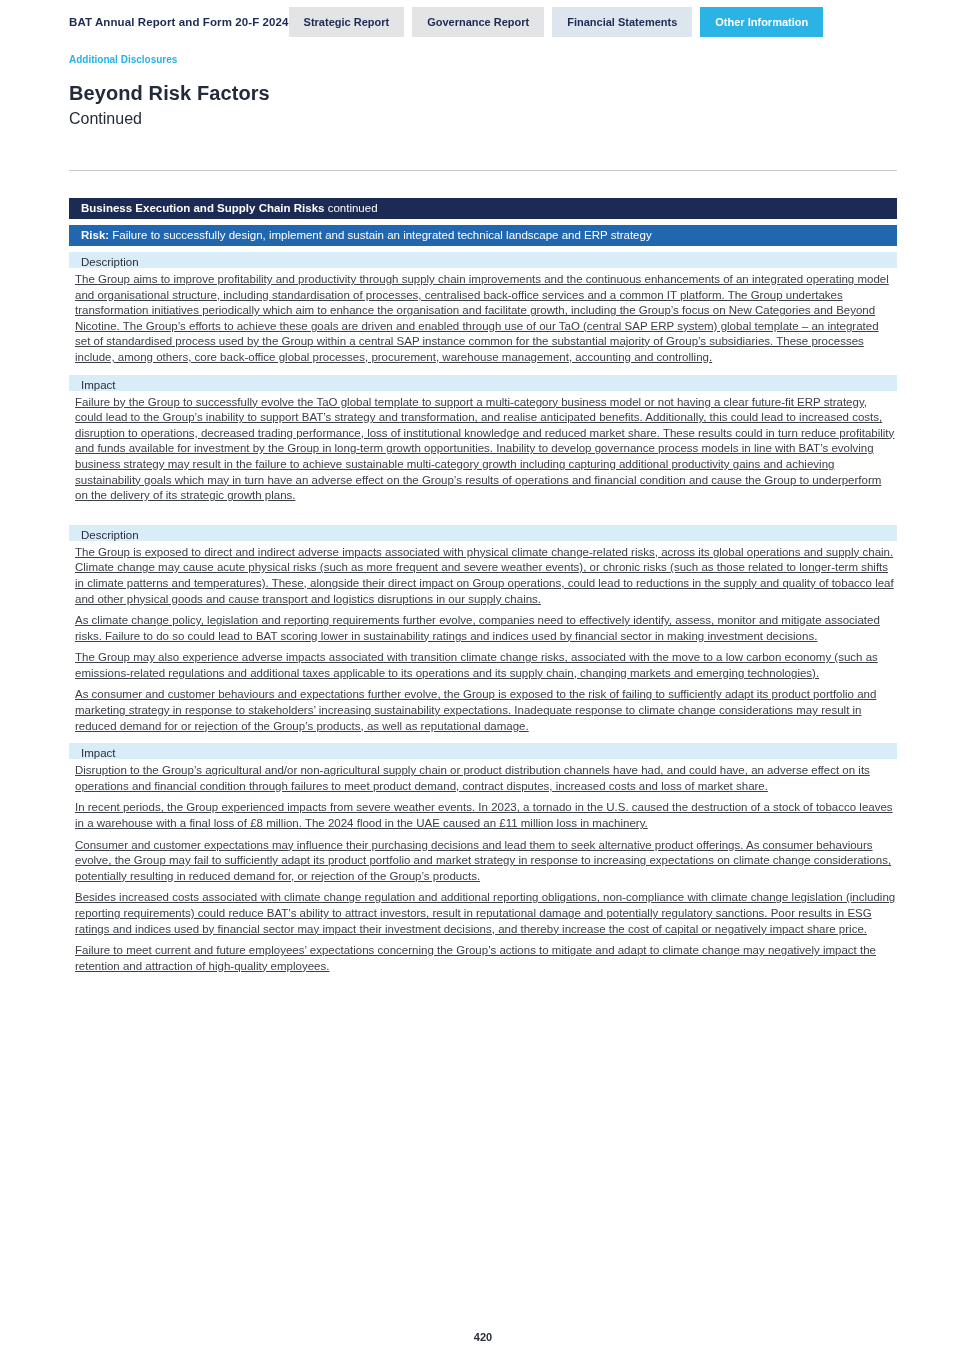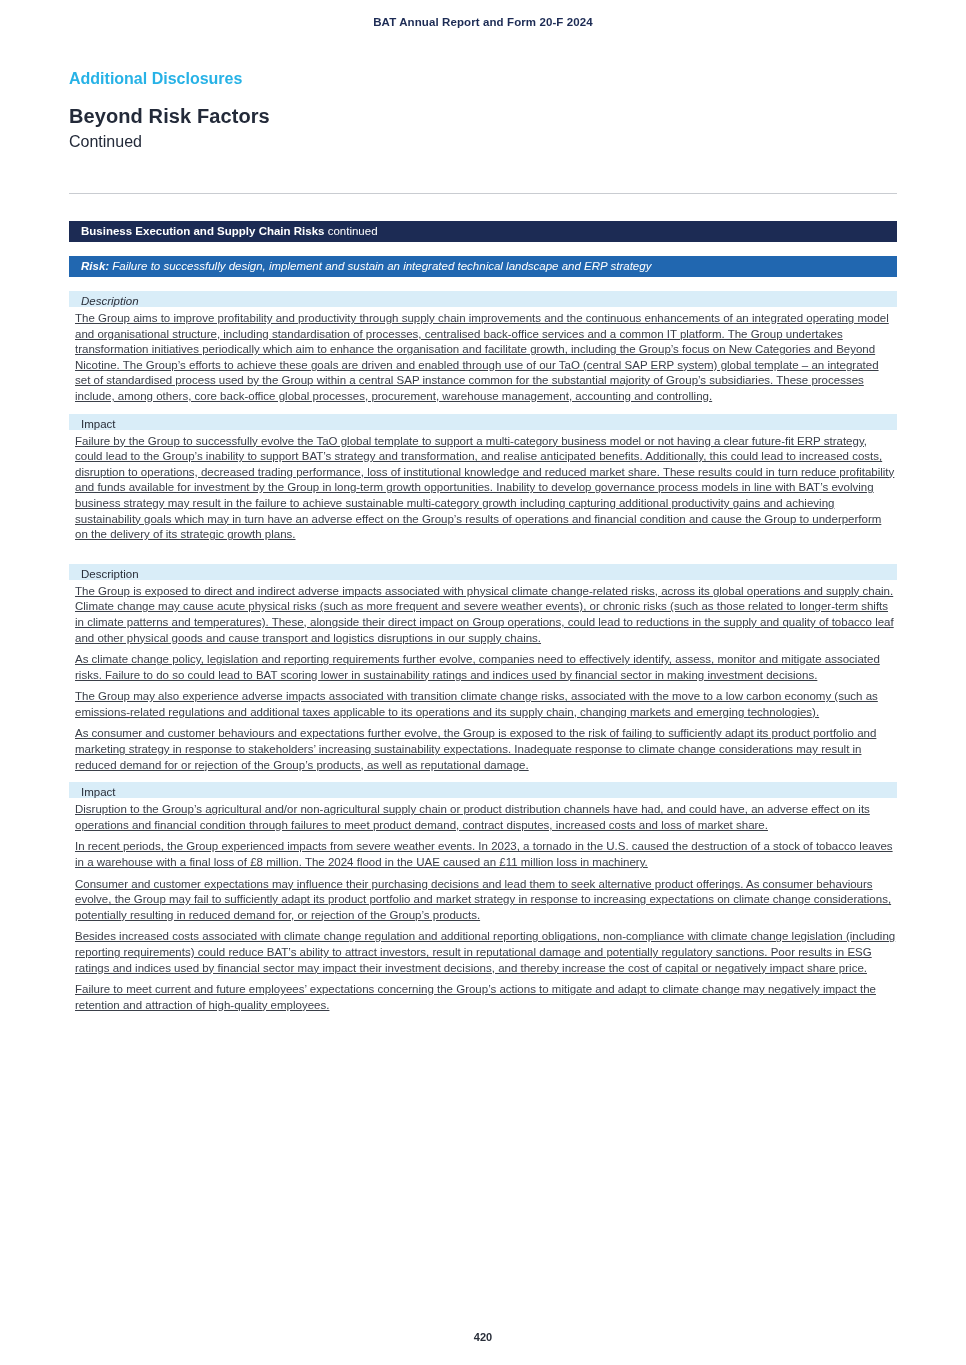--- a/index.html
+++ b/index.html
@@ -10,21 +10,21 @@
     position: relative;
     font-family: "Liberation Sans", sans-serif;
     color: #3a3f49;
     overflow: hidden;
   }
   .page { padding: 0 69px; }
 
   
   .top-header {
     display: flex;
-    justify-content: center;
+    justify-content: flex-start;
     align-items: center;
     padding-top: 6px;
     height: 38px;
   }
   .report-title {
     font-size: 11.5px;
     font-weight: bold;
     color: #1c2b54;
     letter-spacing: 0.1px;
   }
@@ -39,22 +39,22 @@
     background: #e2e4e6;
     text-align: center;
     cursor: pointer;
     white-space: nowrap;
   }
   .tab.alt { background: #dde6ee; }
   .tab.active { background: #2bb3e6; color: #ffffff; }
 
   
   .eyebrow {
-    margin-top: 32px;
-    font-size: 16px;
+    margin-top: 16px;
+    font-size: 10px;
     font-weight: bold;
     color: #27b2e6;
   }
   .page-title {
     margin-top: 17px;
     font-size: 20px;
     font-weight: bold;
     color: #232a39;
     letter-spacing: 0.1px;
   }
@@ -74,21 +74,21 @@
   
   .content { margin-top: 27px; }
   .bar {
     height: 21px;
     line-height: 21px;
     padding: 0 12px;
     font-size: 11.5px;
     white-space: nowrap;
     overflow: hidden;
   }
-  .bar + .bar { margin-top: 14px; font-style: italic; }
+  .bar + .bar { margin-top: 6px; }
   .bar-navy { background: #1c2b54; color: #ffffff; }
   .bar-blue { background: #2167b0; color: #ffffff; }
   .bar-light { background: #d9edf8; color: #2a2f3a; height: 16px; line-height: 20px; }
   .bar b { font-weight: bold; }
   .bar .reg { font-weight: normal; }
 
   .paras { padding: 4px 0 7px 6px; text-decoration: underline; }
   .paras p {
     font-size: 11.5px;
     line-height: 15.6px;
@@ -111,20 +111,26 @@
     color: #2a2f3a;
   }
 </style>
 </head>
 <body>
 
 <div class="page">
 
   <div class="top-header">
     <div class="report-title">BAT Annual Report and Form 20-F 2024</div>
+    <div class="tabs">
+      <div class="tab">Strategic Report</div>
+      <div class="tab">Governance Report</div>
+      <div class="tab alt">Financial Statements</div>
+      <div class="tab active">Other Information</div>
+    </div>
   </div>
 
   <div class="eyebrow">Additional Disclosures</div>
   <h1 class="page-title">Beyond Risk Factors</h1>
   <div class="page-subtitle">Continued</div>
   <hr class="rule">
 
   <div class="content">
 
     <div class="bar bar-navy">

